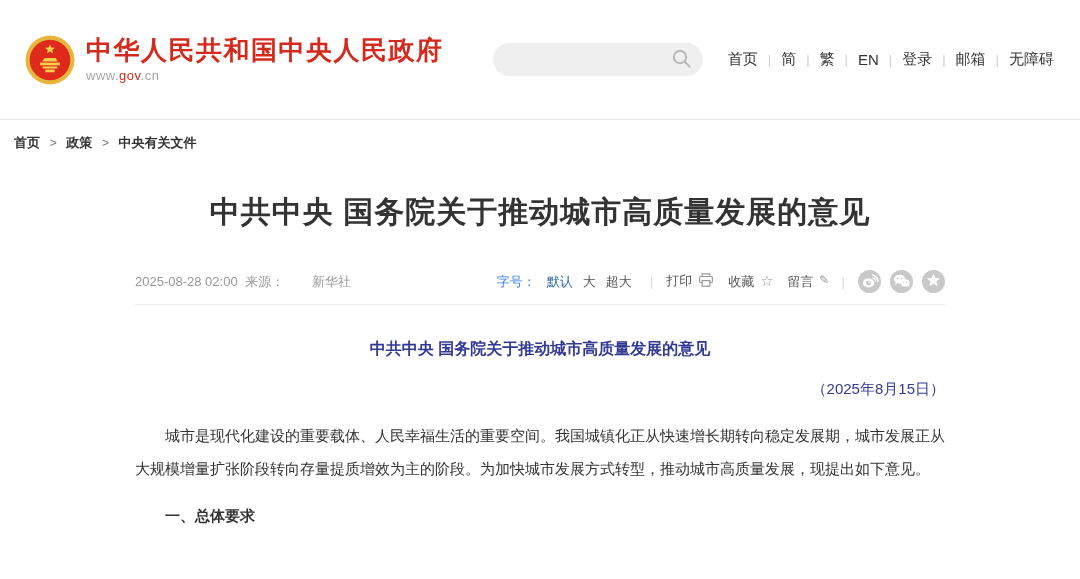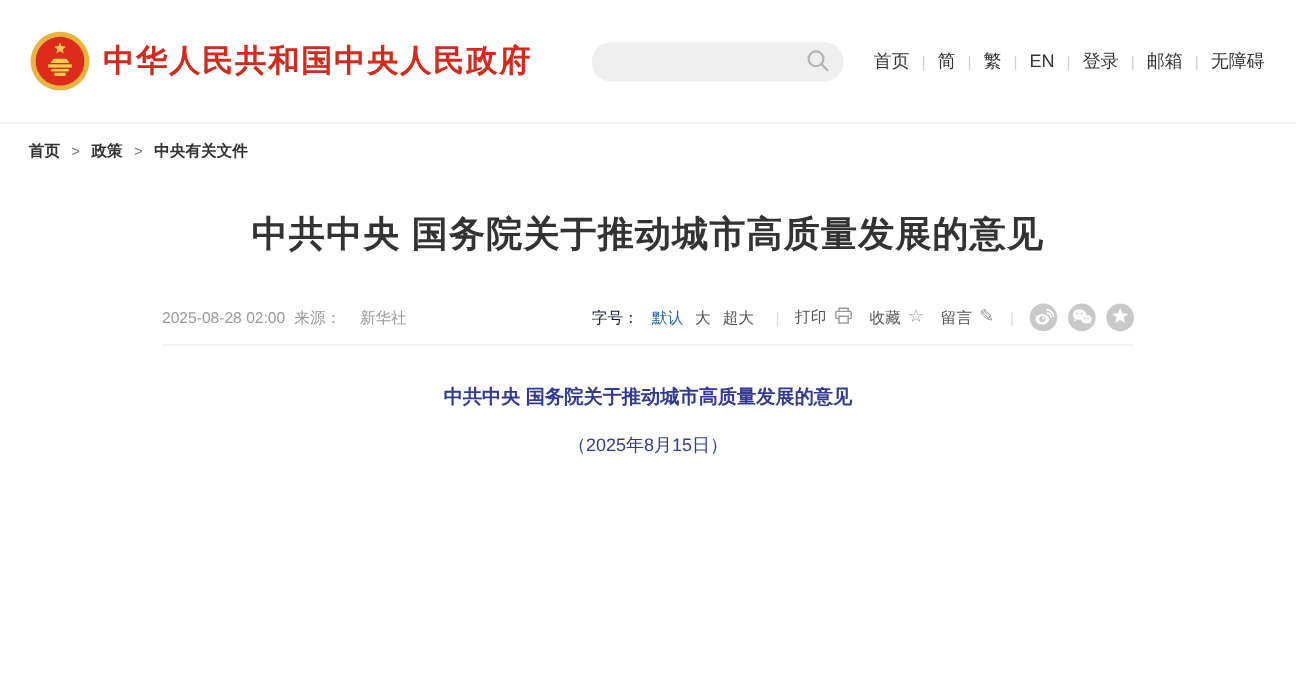--- a/index.html
+++ b/index.html
@@ -17,21 +17,21 @@
   html,body{background:#fff;}
   body{
     width:1080px;height:579px;overflow:hidden;position:relative;
     font-family:"Liberation Sans","DejaVu Sans",sans-serif;
     color:var(--text_main);
   }
   a{text-decoration:none;color:inherit;cursor:pointer;}
 
   
   .site-header{
-    height:103px;display:flex;align-items:center;
+    height:120px;display:flex;align-items:center;
     padding:16px 25px;border-bottom:1px solid var(--divider_gray);
   }
   .brand{display:flex;align-items:center;gap:11px;}
   .emblem{width:50px;height:50px;display:block;}
   .site-name{
     font-size:26px;font-weight:bold;color:var(--brand_red);
     letter-spacing:1.5px;line-height:1.15;
   }
   .site-url{font-size:13px;color:#a5a5a5;margin-top:3px;letter-spacing:.5px;}
   .site-url .red{color:var(--brand_red);}
@@ -48,59 +48,59 @@
     position:absolute;right:9px;top:5px;width:24px;height:24px;
     border:none;background:transparent;cursor:pointer;padding:0;
   }
 
   .top-nav{display:flex;align-items:center;margin-left:24px;font-size:15px;color:#333;white-space:nowrap;}
   .top-nav a{padding:0 1px;}
   .top-nav .sep{color:#cfcfcf;margin:0 9px;font-size:13px;}
 
   
   .breadcrumb{
-    padding:14px 0 0 24px;font-size:13px;color:#333;
+    padding:14px 0 0 14px;font-size:13px;color:#333;
   }
   .breadcrumb a,.breadcrumb .crumb{font-weight:bold;}
   .breadcrumb .bsep{color:#777;font-weight:normal;margin:0 6px;font-size:12px;}
 
   
   main{width:810px;margin:0 auto;}
   h1.page-title{
     margin-top:40px;text-align:center;font-size:30px;font-weight:bold;
     color:var(--text_main);letter-spacing:1px;
   }
   .meta-row{
     margin-top:37px;display:flex;justify-content:space-between;align-items:center;
     font-size:13px;color:var(--meta_gray);
   }
   .meta-left span{margin-right:4px;}
-  .meta-left .src{margin-left:8px;color:var(--meta_gray);text-align:center;}
+  .meta-left .src{margin-left:20px;color:var(--meta_gray);text-align:center;}
   .tools{display:flex;align-items:center;color:var(--tool_gray);}
-  .tools .fs-label{color:#0f172a;margin-right:6px;}
+  .tools .fs-label{color:#3b82f6;margin-right:6px;}
   .tools .size{margin:0 5px;color:#555;}
   .tools .size.active{color:var(--link_blue);font-weight:normal;}
   .tools .vsep{color:#dcdcdc;margin:0 13px;}
   .tool-link{display:inline-flex;align-items:flex-start;gap:6px;margin-right:14px;color:#555;}
-  .tool-link:last-of-type{margin-right:0;}
+  .tool-link:last-of-type{margin-right:0;font-family:Liberation Mono, monospace;}
   .tool-glyph{color:#9a9a9a;font-size:15px;line-height:1;}
   .share{display:flex;align-items:center;gap:9px;}
   .share-btn{
     width:23px;height:23px;border-radius:50%;background:var(--icon_gray);
     border:none;cursor:pointer;display:inline-flex;align-items:center;justify-content:center;padding:0;
   }
   .meta-divider{border:none;border-top:1px solid #ececec;margin-top:11px;}
 
   article{margin-top:27px;font-size:15px;color:var(--text_main);}
   article p{line-height:33px;}
   .dateline{text-indent:2em;}
   .doc-title{
     text-align:center;color:var(--doc_blue);font-weight:bold;font-size:16px;margin-top:17px;
   }
-  .doc-date{text-align:center;color:var(--doc_blue);font-size:15px;margin-top:7px;}
+  .doc-date{text-align:right;color:var(--doc_blue);font-size:15px;margin-top:7px;}
   .para{text-indent:2em;margin-top:14px;text-align:justify;}
   .section-heading{font-weight:bold;}
 </style>
 </head>
 <body>
 
 <header class="site-header">
   <a class="brand">
     <span class="emblem">
       <svg viewBox="0 0 48 48" width="50" height="50">
@@ -108,20 +108,21 @@
         <circle cx="24" cy="24" r="19.5" fill="#dd2a1b"></circle>
         <path d="M24 8.8 L25.3 12 28.8 12.2 26.1 14.4 27 17.8 24 15.9 21 17.8 21.9 14.4 19.2 12.2 22.7 12 Z" fill="#f7d04b"></path>
         <path d="M16.5 25.5 h15 l-2.2 -3.4 h-10.6 Z" fill="#f7d04b"></path>
         <rect x="14.5" y="26.5" width="19" height="2.6" fill="#f7d04b"></rect>
         <rect x="17" y="30.2" width="14" height="2" fill="#f7d04b"></rect>
         <rect x="19.5" y="33.2" width="9" height="2.6" fill="#f7d04b"></rect>
       </svg>
     </span>
     <span class="brand-text">
       <span class="site-name" style="display:block">中华人民共和国中央人民政府</span>
+      <span class="site-url" style="display:block"><span>www.</span><span class="red">gov</span><span>.cn</span></span>
     </span>
   </a>
 
   <div class="search">
     <input type="text" placeholder="" style="">
     <button class="search-btn">
       <span>
         <svg viewBox="0 0 22 22" width="22" height="22">
           <circle cx="9" cy="9" r="6.2" fill="none" stroke="#b3b3b3" stroke-width="1.8"></circle>
           <line x1="13.6" y1="13.6" x2="18.6" y2="18.6" stroke="#b3b3b3" stroke-width="1.8" stroke-linecap="round"></line>
@@ -230,15 +231,17 @@
         </button>
       </span>
     </div>
   </div>
 
   <hr class="meta-divider">
 
   <article>
     <p class="doc-title">中共中央 国务院关于推动城市高质量发展的意见</p>
     <p class="doc-date">（2025年8月15日）</p>
+    <p class="para">城市是现代化建设的重要载体、人民幸福生活的重要空间。我国城镇化正从快速增长期转向稳定发展期，城市发展正从大规模增量扩张阶段转向存量提质增效为主的阶段。为加快城市发展方式转型，推动城市高质量发展，现提出如下意见。</p>
+    <p class="para section-heading">一、总体要求</p>
 
   </article>
 </main>
 
 </body></html>

